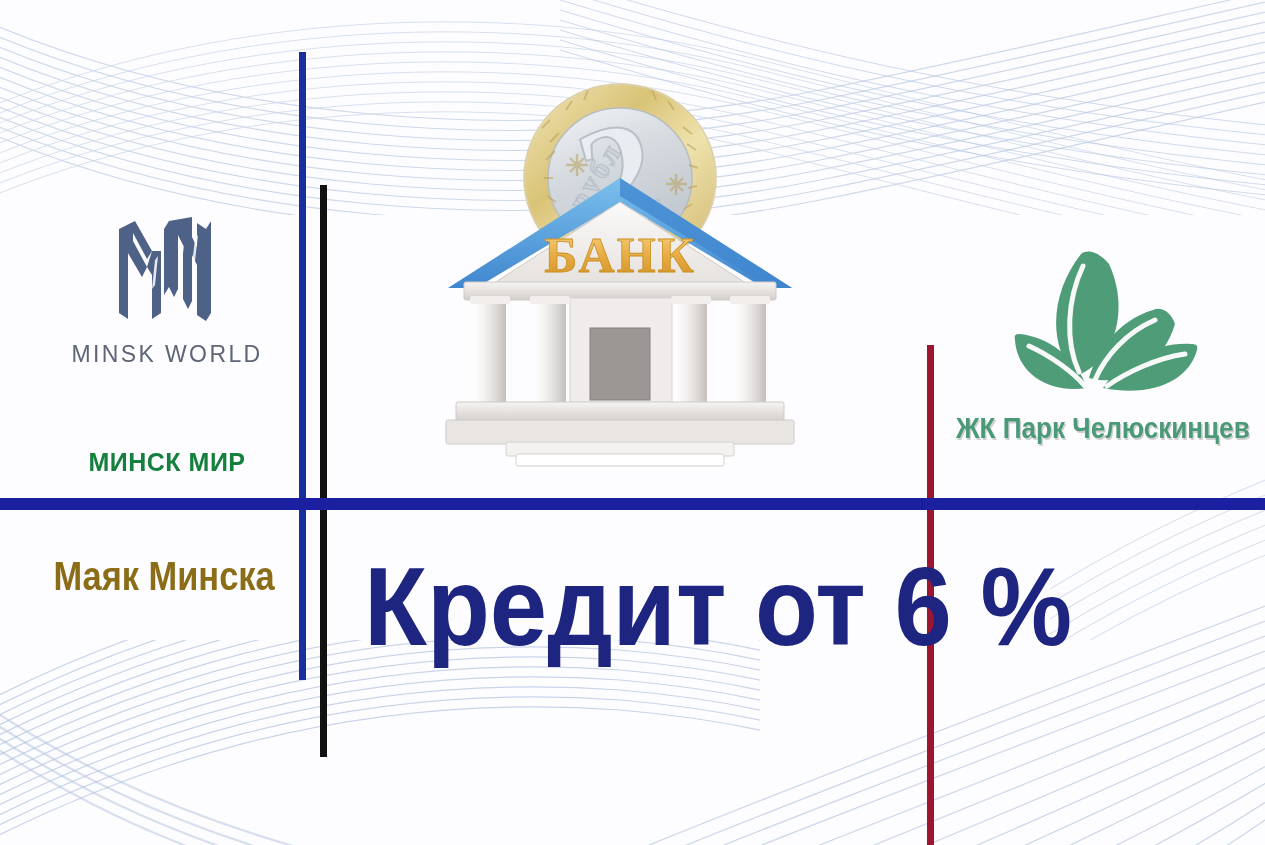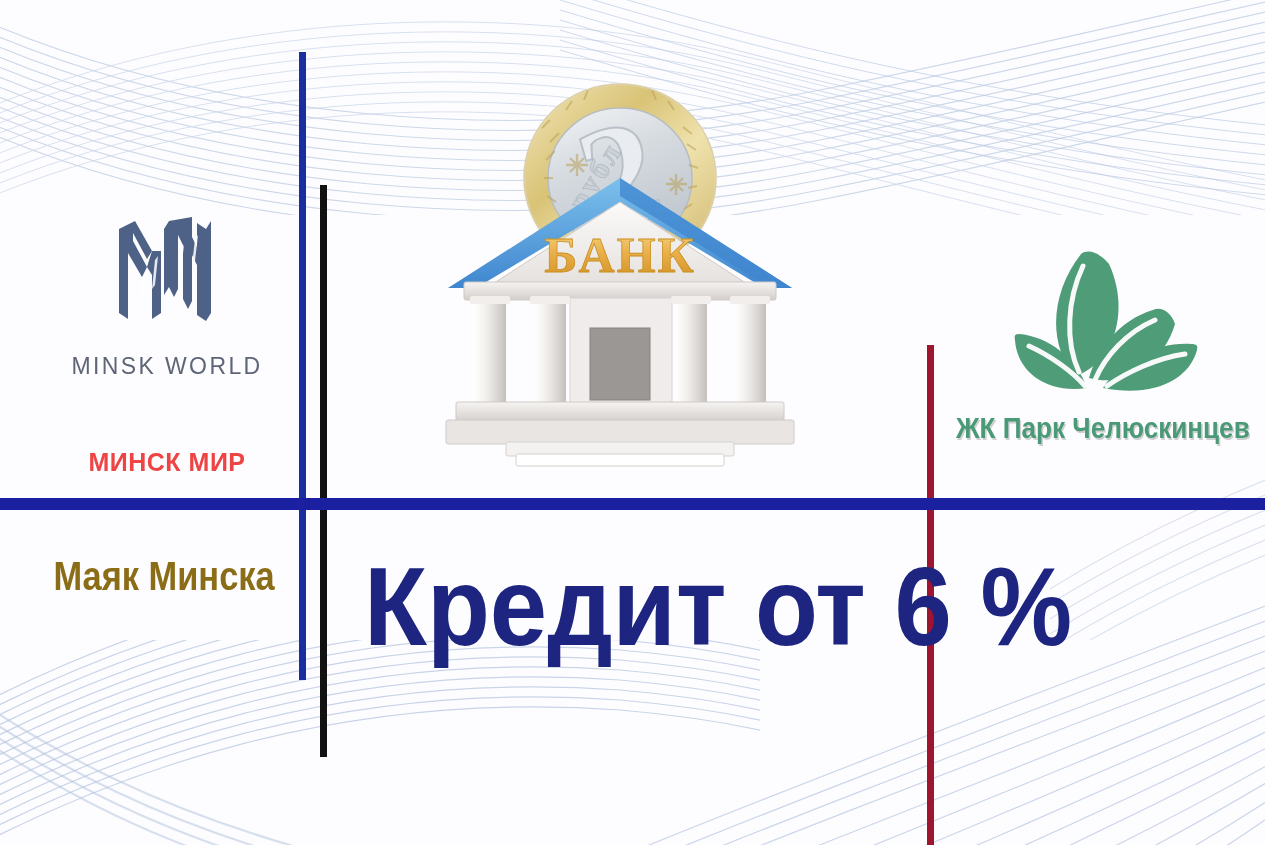--- a/index.html
+++ b/index.html
@@ -69,36 +69,36 @@
     left: 42px;
     top: 215px;
     width: 250px;
     text-align: center;
   }
   #mw-monogram {
     display: block;
     margin: 0 auto;
   }
   #minsk-world-label {
-    margin-top: 26px;
+    margin-top: 14px;
     font-size: 23px;
     letter-spacing: 2.4px;
     color: #5d6576;
     font-weight: 400;
     white-space: nowrap;
   }
   #minsk-mir-label {
     position: absolute;
     left: 42px;
     top: 448px;
     width: 250px;
     text-align: center;
     font-size: 25px;
     font-weight: 700;
-    color: #ef4444;
+    color: #15803d;
     letter-spacing: 0.5px;
     white-space: nowrap;
   }
   #mayak-minska-label {
     position: absolute;
     left: 36px;
     top: 554px;
     width: 250px;
     text-align: center;
     font-size: 40px;

